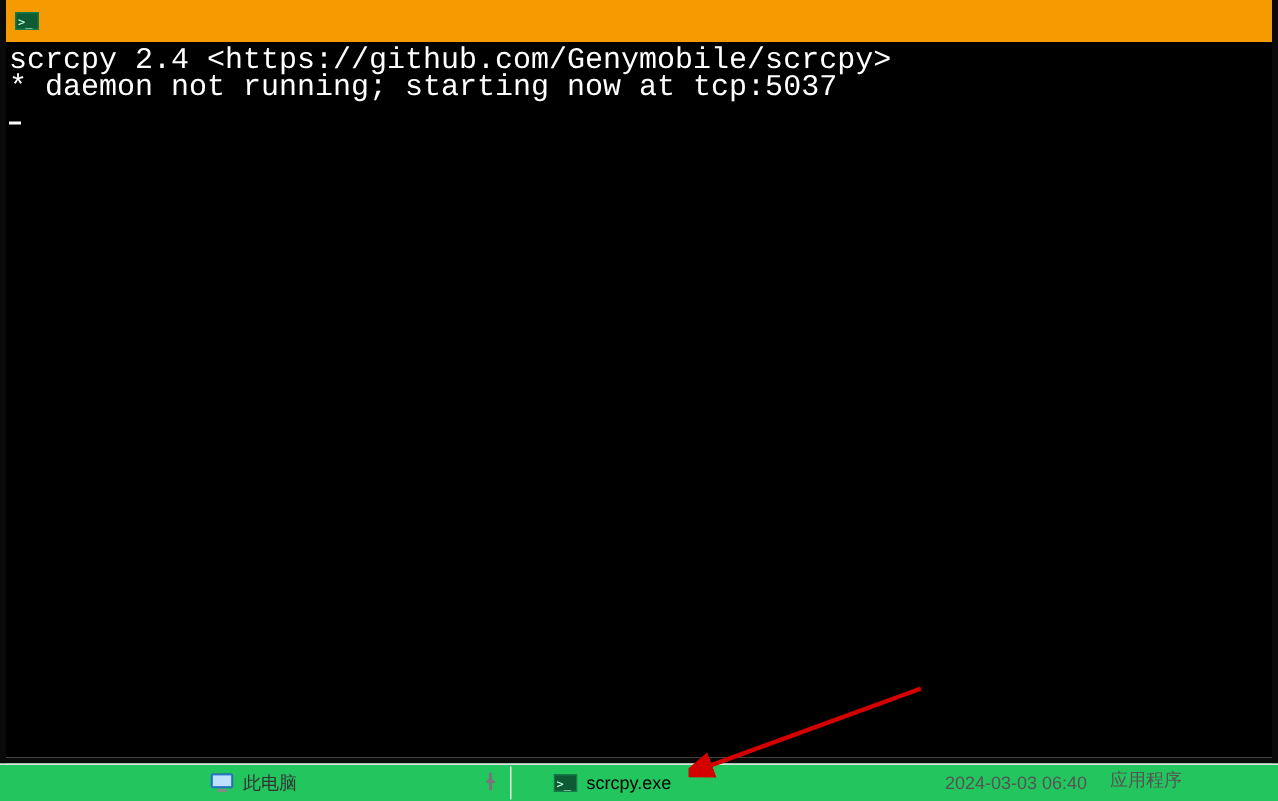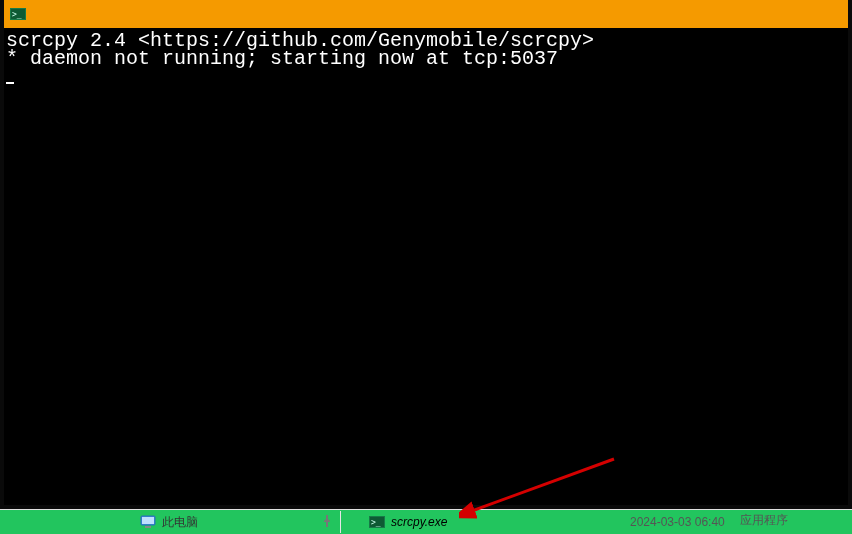--- a/index.html
+++ b/index.html
@@ -100,21 +100,21 @@
     flex: 1;
     background:#fff;
   }
   .file-row.selected {
     background: #cce8ff00;
   }
   .exe-icon {
     width:16px; height:14px; margin-right:6px;
     display:flex; align-items:center; justify-content:center;
   }
-  .file-name { color:#000;font-style:italic; }
+  .file-name { color:#000; }
   .file-date {
     position:absolute;
     left: 630px;
     bottom:5px;
     color:#555;
   }
   .file-type {
     position:absolute;
     left: 740px;
     bottom:5px;

